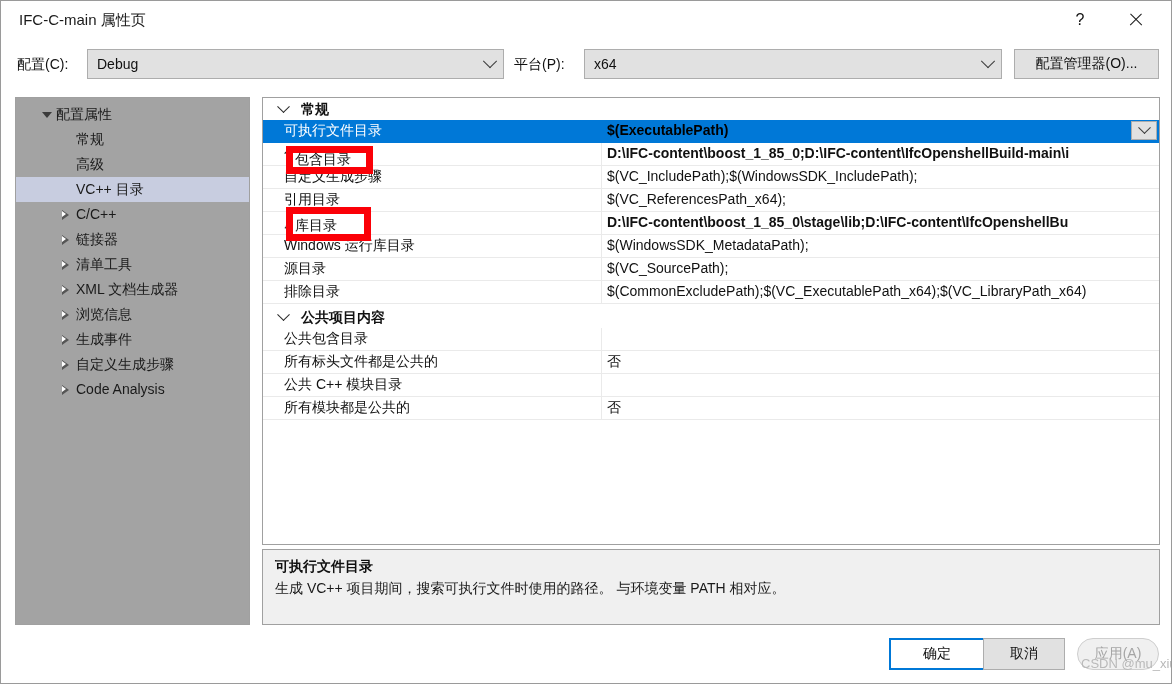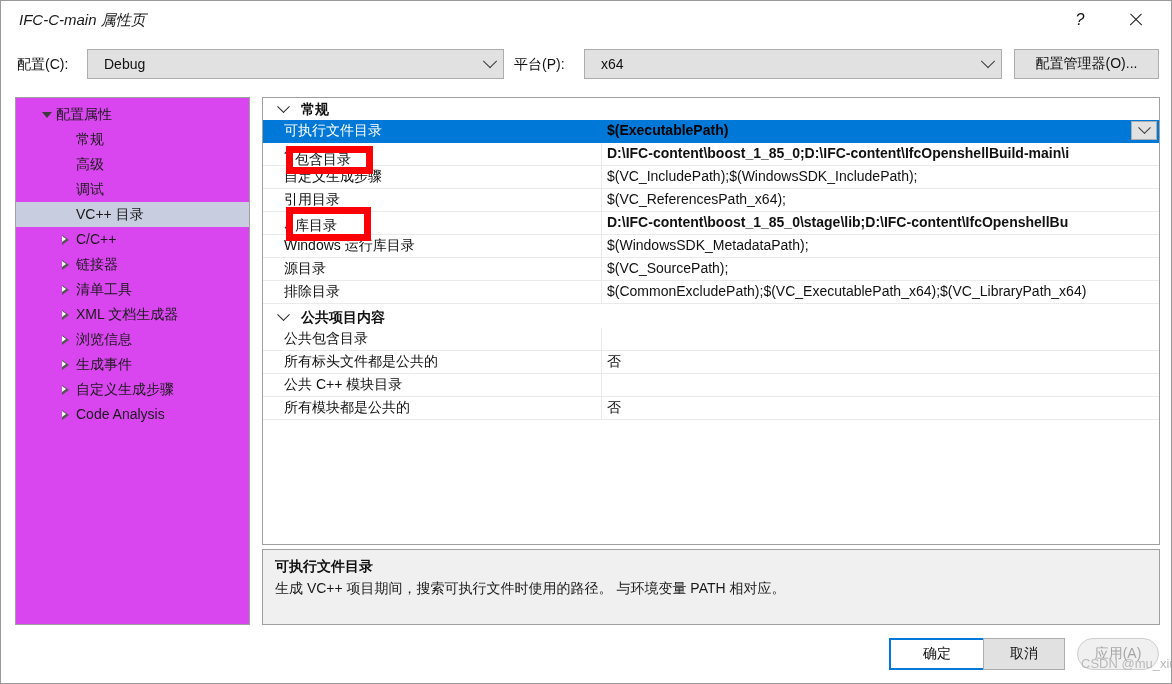--- a/index.html
+++ b/index.html
@@ -26,21 +26,20 @@
 
   
   .titlebar {
     position: absolute;
     left: 0; top: 0;
     width: 1172px;
     height: 38px;
     background: #ffffff;
     display: flex;
     align-items: center;
-    font-style: italic;
   }
   .titlebar-text {
     position: absolute;
     left: 18px;
     top: 10px;
     font-size: 15px;
     color: #1a1a1a;
     white-space: nowrap;
   }
   .title-btn {
@@ -84,21 +83,21 @@
     height: 30px;
     background: #e1e1e1;
     border: 1px solid #adadad;
     display: flex;
     align-items: center;
     cursor: default;
   }
   .combo-text {
     font-size: 14px;
     color: #111;
-    padding-left: 16px;
+    padding-left: 9px;
     flex: 1;
     white-space: nowrap;
     overflow: hidden;
   }
   .combo-arrow {
     width: 26px;
     display: flex;
     align-items: center;
     justify-content: center;
   }
@@ -122,21 +121,21 @@
     white-space: nowrap;
     font-family: inherit;
   }
 
   
   .tree-panel {
     position: absolute;
     left: 14px; top: 96px;
     width: 235px; height: 528px;
     box-sizing: border-box;
-    background: #d946ef;
+    background: #a3a3a3;
     border: 1px solid #a0a0a0;
     overflow: hidden;
     padding-top: 4px;
   }
   .tree-item {
     position: relative;
     height: 25px;
     line-height: 25px;
     font-size: 14px;
     color: #1a1a1a;
@@ -396,21 +395,20 @@
     </div>
     <div class="btn" style="left:1013px; top:10px; width:145px; height:30px;">配置管理器(O)...</div>
   </div>
 
   <div class="tree-panel" id="tree-panel">
       <div class="tree-item depth0"><span class="tw">
           <i class="tri-open"></i>
         </span><span class="tlabel">配置属性</span></div>
       <div class="tree-item depth1"><span class="tlabel">常规</span></div>
       <div class="tree-item depth1"><span class="tlabel">高级</span></div>
-      <div class="tree-item depth1"><span class="tlabel">调试</span></div>
       <div class="tree-item depth1 selected"><span class="tlabel">VC++ 目录</span></div>
       <div class="tree-item depth1"><span class="tw depth1">
           <i class="tri-hollow"></i>
         </span><span class="tlabel">C/C++</span></div>
       <div class="tree-item depth1"><span class="tw depth1">
           <i class="tri-hollow"></i>
         </span><span class="tlabel">链接器</span></div>
       <div class="tree-item depth1"><span class="tw depth1">
           <i class="tri-hollow"></i>
         </span><span class="tlabel">清单工具</span></div>

